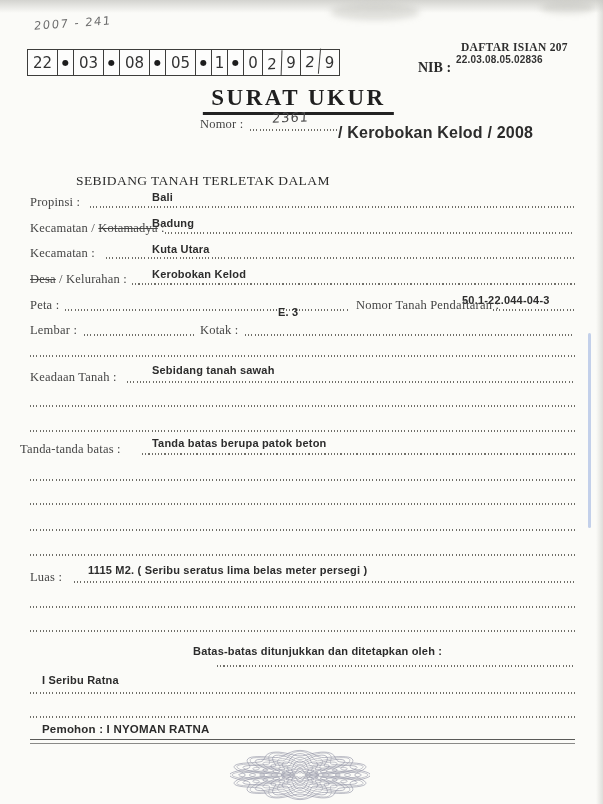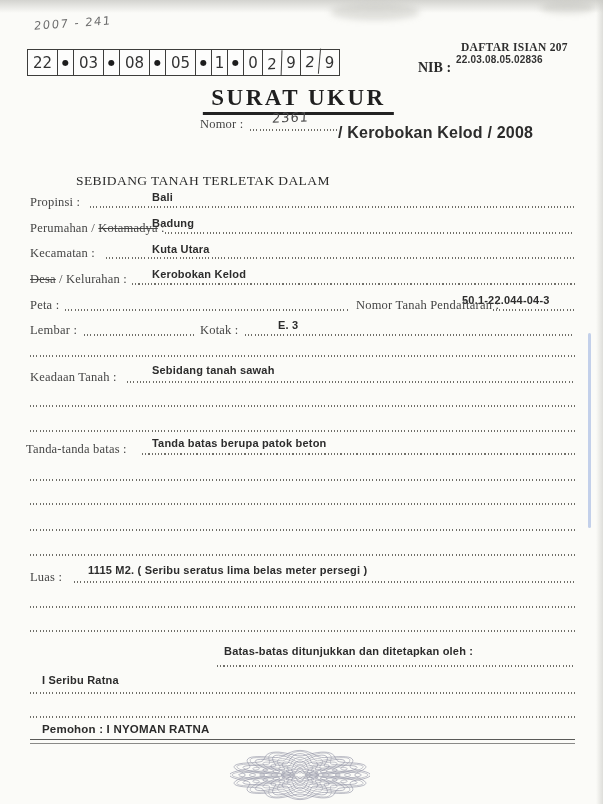--- a/index.html
+++ b/index.html
@@ -99,69 +99,69 @@
   <span class="hw nomor-hw">2361</span>
   <span class="val" style="left:338px;top:124px;font-size:16px">/ Kerobokan Kelod / 2008</span>
 
   <div class="heading">SEBIDANG TANAH TERLETAK DALAM</div>
 
   <span class="val" style="left:152px;top:191px">Bali</span>
   <span class="lbl" style="left:30px;top:195px">Propinsi :</span>
   <div class="dl" style="left:90px;top:206px;width:485px"></div>
 
   <span class="val" style="left:152px;top:217px">Badung</span>
-  <span class="lbl" style="left:30px;top:221px"><span>Perumahan / </span><span class="st">Kotamadya</span><span> :</span></span>
+  <span class="lbl" style="left:30px;top:221px"><span>Kecamatan / </span><span class="st">Kotamadya</span><span> :</span></span>
   <div class="dl" style="left:165px;top:232px;width:410px"></div>
 
   <span class="val" style="left:152px;top:243px">Kuta Utara</span>
   <span class="lbl" style="left:30px;top:246px">Kecamatan :</span>
   <div class="dl" style="left:106px;top:257px;width:469px"></div>
 
   <span class="val" style="left:152px;top:268px">Kerobokan Kelod</span>
   <span class="lbl" style="left:30px;top:272px"><span class="st">Desa</span><span> / Kelurahan</span><span> :</span></span>
   <div class="dl" style="left:132px;top:283px;width:443px"></div>
 
   <span class="val" style="left:462px;top:294px">50.1-22.044-04-3</span>
   <span class="lbl" style="left:30px;top:298px">Peta :</span>
   <div class="dl" style="left:65px;top:309px;width:285px"></div>
   <span class="lbl" style="left:356px;top:298px">Nomor Tanah Pendaftaran :</span>
   <div class="dl" style="left:493px;top:309px;width:82px"></div>
 
   <span class="lbl" style="left:30px;top:323px">Lembar :</span>
   <div class="dl" style="left:84px;top:334px;width:110px"></div>
   <span class="lbl" style="left:200px;top:323px">Kotak :</span>
-  <span class="val" style="left:278px;top:319px">E. 3</span>
+  <span class="val" style="left:278px;top:306px">E. 3</span>
   <div class="dl" style="left:245px;top:334px;width:330px"></div>
 
   <div class="dl" style="left:30px;top:355px;width:545px"></div>
 
   <span class="val" style="left:152px;top:364px">Sebidang tanah sawah</span>
   <span class="lbl" style="left:30px;top:370px">Keadaan Tanah :</span>
   <div class="dl" style="left:127px;top:381px;width:448px"></div>
   <div class="dl" style="left:30px;top:405px;width:545px"></div>
 
   <div class="dl" style="left:30px;top:430px;width:545px"></div>
 
   <span class="val" style="left:152px;top:437px">Tanda batas berupa patok beton</span>
-  <span class="lbl" style="left:26px;top:442px">Tanda-tanda batas :</span>
+  <span class="lbl" style="left:20px;top:442px">Tanda-tanda batas :</span>
   <div class="dl" style="left:142px;top:453px;width:433px"></div>
   <div class="dl" style="left:30px;top:479px;width:545px"></div>
 
   <div class="dl" style="left:30px;top:503px;width:545px"></div>
   <div class="dl" style="left:30px;top:529px;width:545px"></div>
   <div class="dl" style="left:30px;top:554px;width:545px"></div>
 
   <span class="val" style="left:88px;top:564px">1115 M2. ( Seribu seratus lima belas meter persegi )</span>
   <span class="lbl" style="left:30px;top:570px">Luas :</span>
   <div class="dl" style="left:74px;top:581px;width:501px"></div>
 
   <div class="dl" style="left:30px;top:606px;width:545px"></div>
   <div class="dl" style="left:30px;top:630px;width:545px"></div>
 
-  <span class="val" style="left:224px;top:645px">Batas-batas ditunjukkan dan ditetapkan oleh :</span>
+  <span class="val" style="left:193px;top:645px">Batas-batas ditunjukkan dan ditetapkan oleh :</span>
   <div class="dl" style="left:217px;top:665px;width:358px"></div>
   <span class="val" style="left:42px;top:674px">I Seribu Ratna</span>
 
   <div class="dl" style="left:30px;top:692px;width:545px"></div>
   <div class="dl" style="left:30px;top:716px;width:545px"></div>
 
   <span class="val" style="left:42px;top:723px;font-size:11.5px">Pemohon : I NYOMAN RATNA</span>
 
   <div class="dbl"></div>
 

